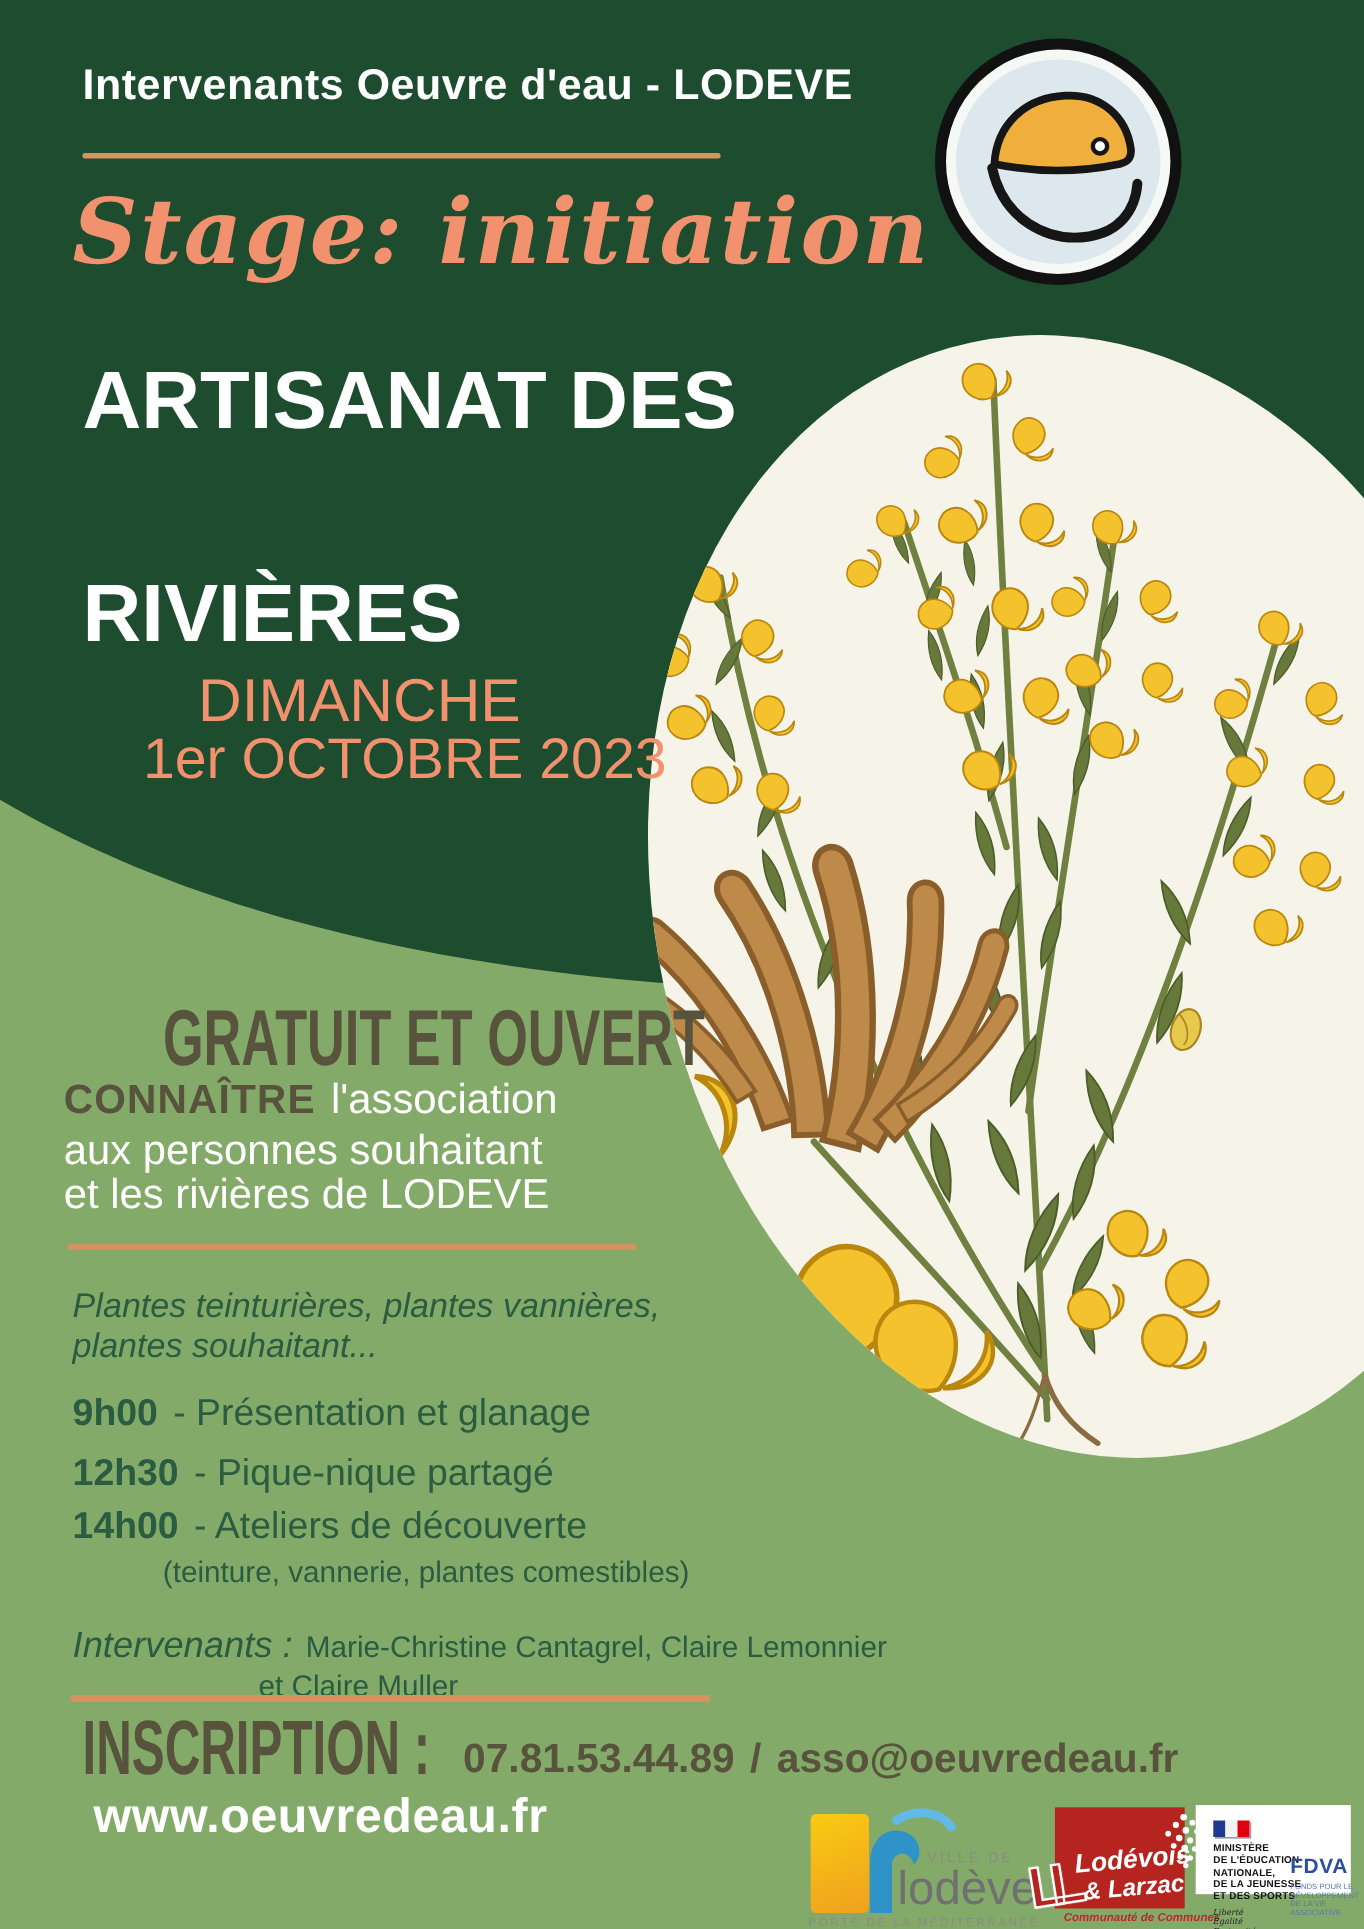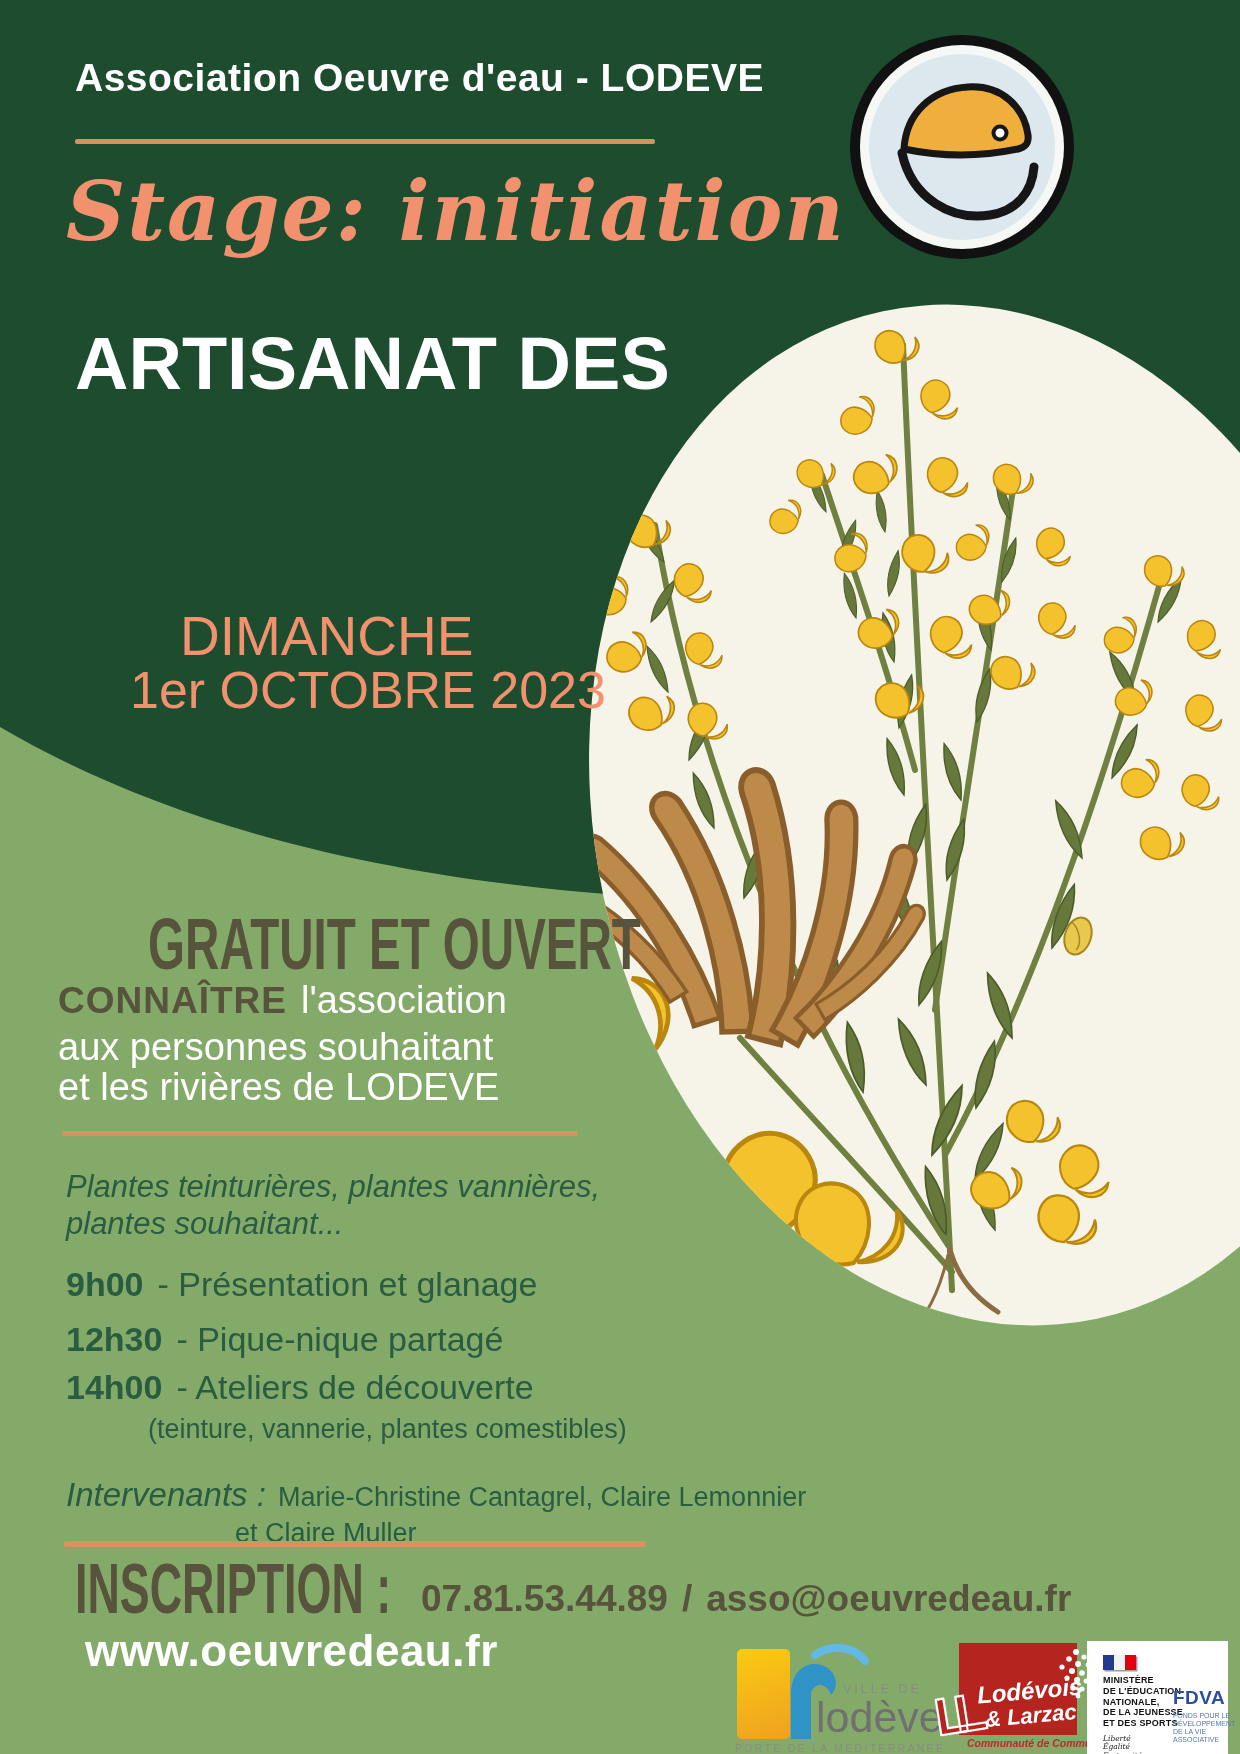--- a/index.html
+++ b/index.html
@@ -65,21 +65,21 @@
     color:#fff;transform:rotate(-5deg);white-space:nowrap;}
   .lodevois-name2{position:absolute;left:44px;top:62px;font-size:22px;font-weight:bold;font-style:italic;
     color:#fff;transform:rotate(-5deg);white-space:nowrap;}
   .lodevois-ll{position:absolute;left:-6px;top:48px;font-size:52px;line-height:52px;font-weight:bold;color:#b5241f;
     letter-spacing:-12px;transform:rotate(-9deg);-webkit-text-stroke:2px #ffffff;
     text-shadow:0 0 2px #fff,0 0 2px #fff;}
   .lodevois-tagline{position:absolute;left:26px;top:96px;font-size:10.5px;font-weight:bold;font-style:italic;
     color:#c0272d;white-space:nowrap;}
   .grape-dots{position:absolute;left:95px;top:6px;}
 
-  .ministere-box{left:1087px;top:1641px;width:141px;height:113px;background:#ffffff;}
+  .ministere-box{left:1087px;top:1641px;width:141px;height:81px;background:#ffffff;}
   .flag{position:absolute;left:16px;top:14px;display:flex;box-shadow:1.5px 1.5px 0 #9a9aa8;}
   .flag span{display:block;width:11px;height:15px;}
   .flag-blue{background:#1f3a8f;}
   .flag-white{background:#f2f2f2;}
   .flag-red{background:#e1000f;}
   .min-text{position:absolute;left:16px;top:34px;font-size:9px;font-weight:bold;line-height:10.8px;
     color:#111;letter-spacing:.2px;white-space:nowrap;}
   .motto{position:absolute;left:16px;top:94px;font-family:"DejaVu Serif",serif;font-style:italic;
     font-size:7.5px;line-height:8.4px;color:#222;white-space:nowrap;}
   .fdva{position:absolute;left:86px;top:46px;}
@@ -232,25 +232,25 @@
     <circle cx="114" cy="114" r="112" fill="#111111"></circle>
     <circle cx="114" cy="114" r="102" fill="#f6f8f6"></circle>
     <circle cx="114" cy="114" r="93" fill="#dce8ee"></circle>
     <g transform="translate(114 114)">
       <path d="M-58,2 C-56,-34 -30,-58 6,-60 C40,-62 62,-40 66,-12 C67,-4 64,0 56,2 C18,10 -20,10 -58,2 Z" fill="#f0ae3c" stroke="#161616" stroke-width="7" stroke-linejoin="round"></path>
       <circle cx="38" cy="-14" r="6.5" fill="#ffffff" stroke="#161616" stroke-width="4"></circle>
       <path d="M-60,6 C-50,52 -10,74 28,68 C54,64 70,46 72,20" fill="none" stroke="#161616" stroke-width="9" stroke-linecap="round"></path>
     </g>
   </svg>
 
-  <div class="abs assoc-title">Association Oeuvre d'eau - LODEVE</div>
+  <div class="abs assoc-title">Intervenants Oeuvre d'eau - LODEVE</div>
   <div class="rule rule1"></div>
   <div class="abs stage-title">Stage: initiation</div>
   <div class="abs main-title"><span>ARTISANAT DES</span><br>
-    </div>
+    <span>RIVIÈRES</span></div>
 
   <div class="abs date-l1">DIMANCHE</div>
   <div class="abs date-l2">1er OCTOBRE 2023</div>
 
   <div class="abs open-block">
     <span class="open-heading">GRATUIT ET OUVERT</span>
     <div class="open-line">
       <span class="open-emph">CONNAÎTRE</span><span>l'association</span>
     </div>
     <div class="open-line open-line1">aux personnes souhaitant</div>

